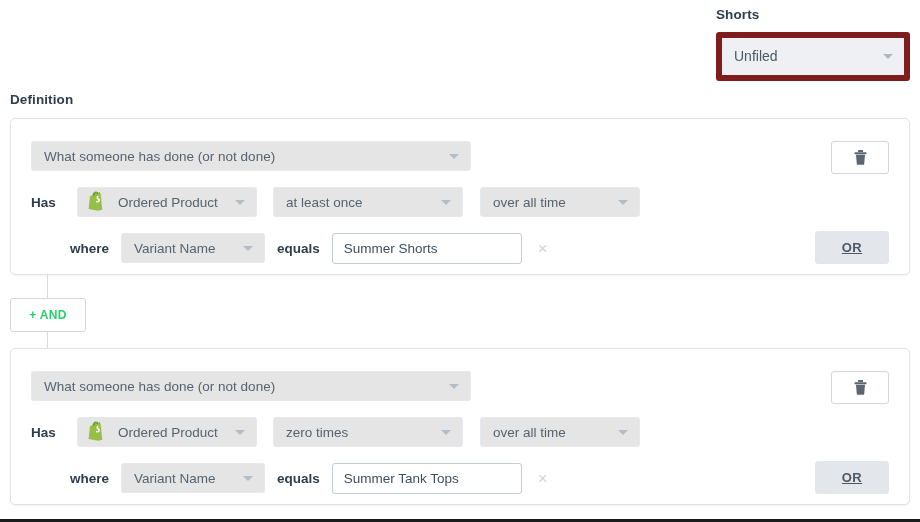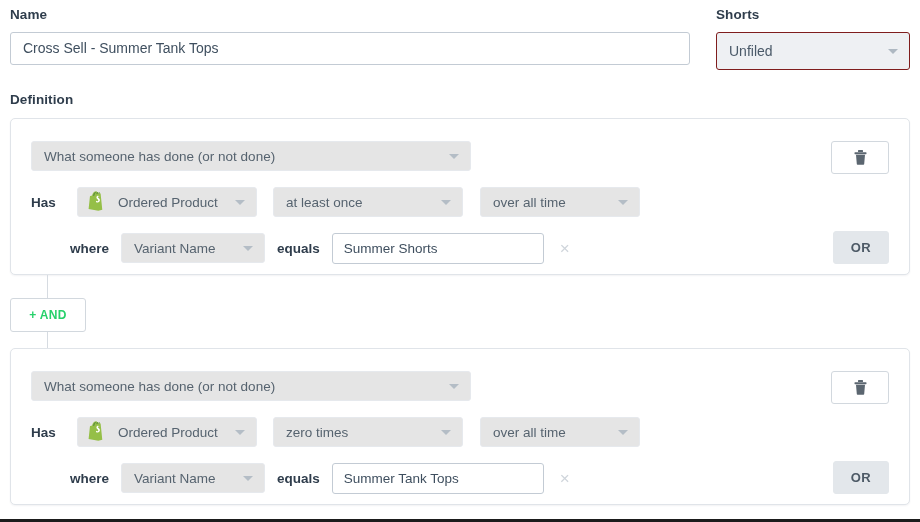--- a/index.html
+++ b/index.html
@@ -47,23 +47,23 @@
     font-size: 14px;
     color: #3f4f5f;
     padding: 0 12px;
     outline: none;
   }
 
   .folder-block { position: absolute; left: 716px; top: 8px; width: 194px; }
   .folder-block .field-label { margin-bottom: 10px; display: block; }
   .folder-select {
     position: relative;
-    width: 194px; height: 38px;
+    width: 194px; height: 49px;
     background: #eef0f3;
-    border: 1px solid #7f1d1d;
+    border: 6px solid #7f1d1d;
     border-radius: 3px;
     display: flex; align-items: center;
     padding: 0 12px;
     font-size: 14px;
     color: #4a5968;
   }
   .caret {
     position: absolute;
     right: 11px; top: 50%;
     margin-top: -2px;
@@ -145,21 +145,21 @@
     display: flex; align-items: center;
   }
   .where-kw {
     width: 90px;
     text-align: right;
     padding-right: 12px;
   }
   .sel-attr { width: 144px; }
   .equals-kw { padding: 0 12px; }
   .value-input {
-    width: 212px; height: 31px;
+    width: 190px; height: 31px;
     border: 1px solid #c3cbd4;
     border-radius: 3px;
     background: #fff;
     font-family: "Liberation Sans", sans-serif;
     font-size: 13.5px;
     color: #3f4f5f;
     padding: 0 11px;
     outline: none;
   }
   .clear-x {
@@ -178,29 +178,30 @@
     right: 20px; top: 22px;
     width: 58px; height: 33px;
     background: #fff;
     border: 1px solid #d2d8de;
     border-radius: 3px;
     display: flex; align-items: center; justify-content: center;
   }
   .btn-or {
     position: absolute;
     right: 20px; top: 112px;
-    width: 56px; height: 33px;
+    width: 74px; height: 33px;
     background: #e3e7eb;
     border: 1px solid #e3e7eb;
     border-radius: 3px;
     display: flex; align-items: center; justify-content: center;
     font-size: 13px;
     font-weight: bold;
     color: #4d5a66;
     letter-spacing: .4px;
+    text-decoration: underline;
   }
 
   
   .connector {
     position: absolute;
     left: 47px;
     top: 275px;
     width: 1px;
     height: 73px;
     background: #d6dbe1;
@@ -218,24 +219,20 @@
     letter-spacing: .3px;
   }
 </style>
 </head>
 <body>
 
 <div class="page">
 
   <div class="top-row">
 
-    <div class="name-block">
-      <span class="field-label">Name</span>
-      <input class="name-input" type="text" value="Cross Sell - Summer Tank Tops" style="">
-    </div>
 
     <div class="folder-block">
       <span class="field-label">Shorts</span>
       <div class="folder-select">
         <span>Unfiled</span>
         <span class="caret"></span>
       </div>
     </div>
   </div>
 

